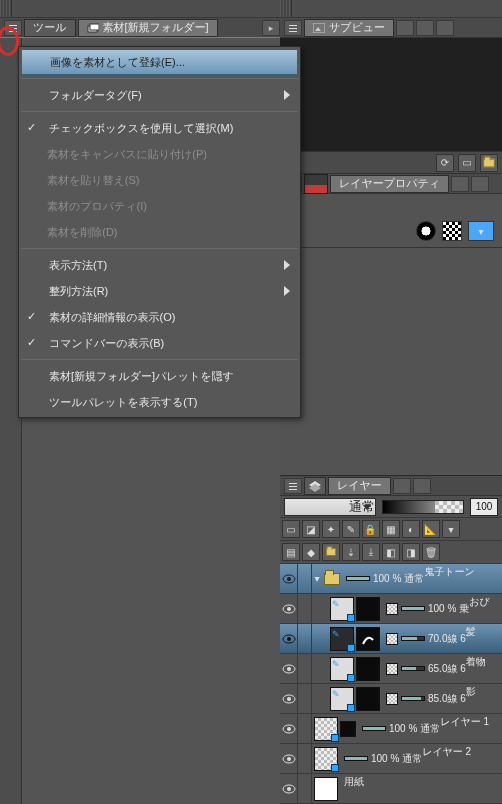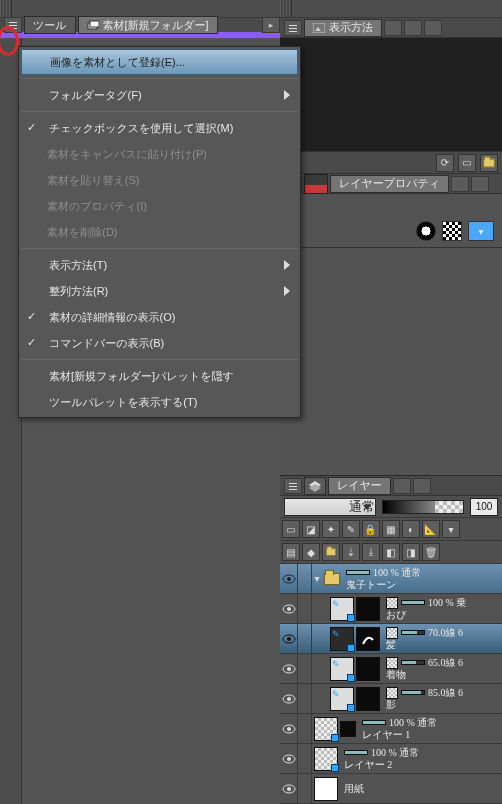--- a/index.html
+++ b/index.html
@@ -187,39 +187,39 @@
     .thumb {
       width:24px;height:24px;border:1px solid #111;background:#ddd;
       display:flex;align-items:center;justify-content:center;font-size:9px;color:#333;
       position:relative;
     }
     .thumb.mask{background:repeating-conic-gradient(#bbb 0 25%,#eee 0 50%) 0 0/6px 6px;}
     .thumb.dark{background:#0b0b0b;}
     .thumb .sel-dot{position:absolute;right:-2px;bottom:-2px;width:8px;height:8px;background:#2aa6ff;border:1px solid #003a63;}
     .thumb .pen{position:absolute;left:1px;top:1px;color:#2aa6ff;font-size:9px;}
     .layer-label {
-      flex:1;padding:2px 4px;font-size:10px;line-height:12px;color:#e8e8e8;display:flex;flex-direction:column;justify-content:center;
-      white-space:nowrap;overflow:hidden;font-family:Liberation Serif, serif;
+      flex:1;padding:2px 4px;font-size:10px;line-height:12px;color:#e8e8e8;display:flex;flex-direction:row;
+      white-space:nowrap;overflow:hidden;
     }
     .layer-label .top{display:flex;align-items:center;gap:3px;}
     .prog{display:inline-block;width:24px;height:5px;background:#333;border:1px solid #111;}
     .progf{display:block;height:100%;background:#8bb;}
     .mask-ic{display:inline-block;width:12px;height:12px;background:repeating-conic-gradient(#bbb 0 25%,#eee 0 50%) 0 0/4px 4px;border:1px solid #111;}
 
     .folder-ic{width:16px;height:12px;background:#e4c96b;border:1px solid #7a6314;position:relative;}
     .folder-ic::before{content:"";position:absolute;left:0;top:-4px;width:7px;height:4px;background:#e4c96b;border:1px solid #7a6314;border-bottom:none;}
 
     .tree-toggle{width:10px;display:flex;align-items:center;justify-content:center;color:#ddd;font-size:10px;}
     
     .left-area {
       position:absolute;left:0;top:18px;width:280px;height:786px;
       background:#4e4e4e;
     }
     .left-tabs {
-      height:20px;display:flex;align-items:center;gap:2px;padding-left:4px;background:#4a4a4a;border-bottom:6px solid #8b5cf6;
+      height:20px;display:flex;align-items:center;gap:2px;padding-left:4px;background:#4a4a4a;border-bottom:1px solid #8b5cf6;
     }
     .hsplit {
       display:flex;height:calc(100% - 20px);
     }
     .tool-rail {
       width:22px;background:#4d4d4d;border-right:1px solid #333;
     }
     .material-body{flex:1;background:#545454;}
 
     svg{display:block}
@@ -275,21 +275,21 @@
           <rect x="1" y="8" width="8" height="1" fill="#ddd"></rect>
         </svg>
     </div>
     <div class="tab-chip">
       <span class="chip-ic">
         <svg width="12" height="10">
             <rect x="0" y="0" width="12" height="10" fill="none" stroke="#ccc"></rect>
             <polygon points="2,8 5,4 8,8" fill="#ccc"></polygon>
           </svg>
       </span>
-      <span>表示方法</span>
+      <span>サブビュー</span>
     </div>
     <div class="mini-btn"></div>
     <div class="mini-btn"></div>
     <div class="mini-btn"></div>
   </div>
   <div class="subview-body"></div>
   <div class="subview-tools">
     <div class="tool-ic">⟳</div>
     <div class="tool-ic">▭</div>
     <div class="tool-ic">

